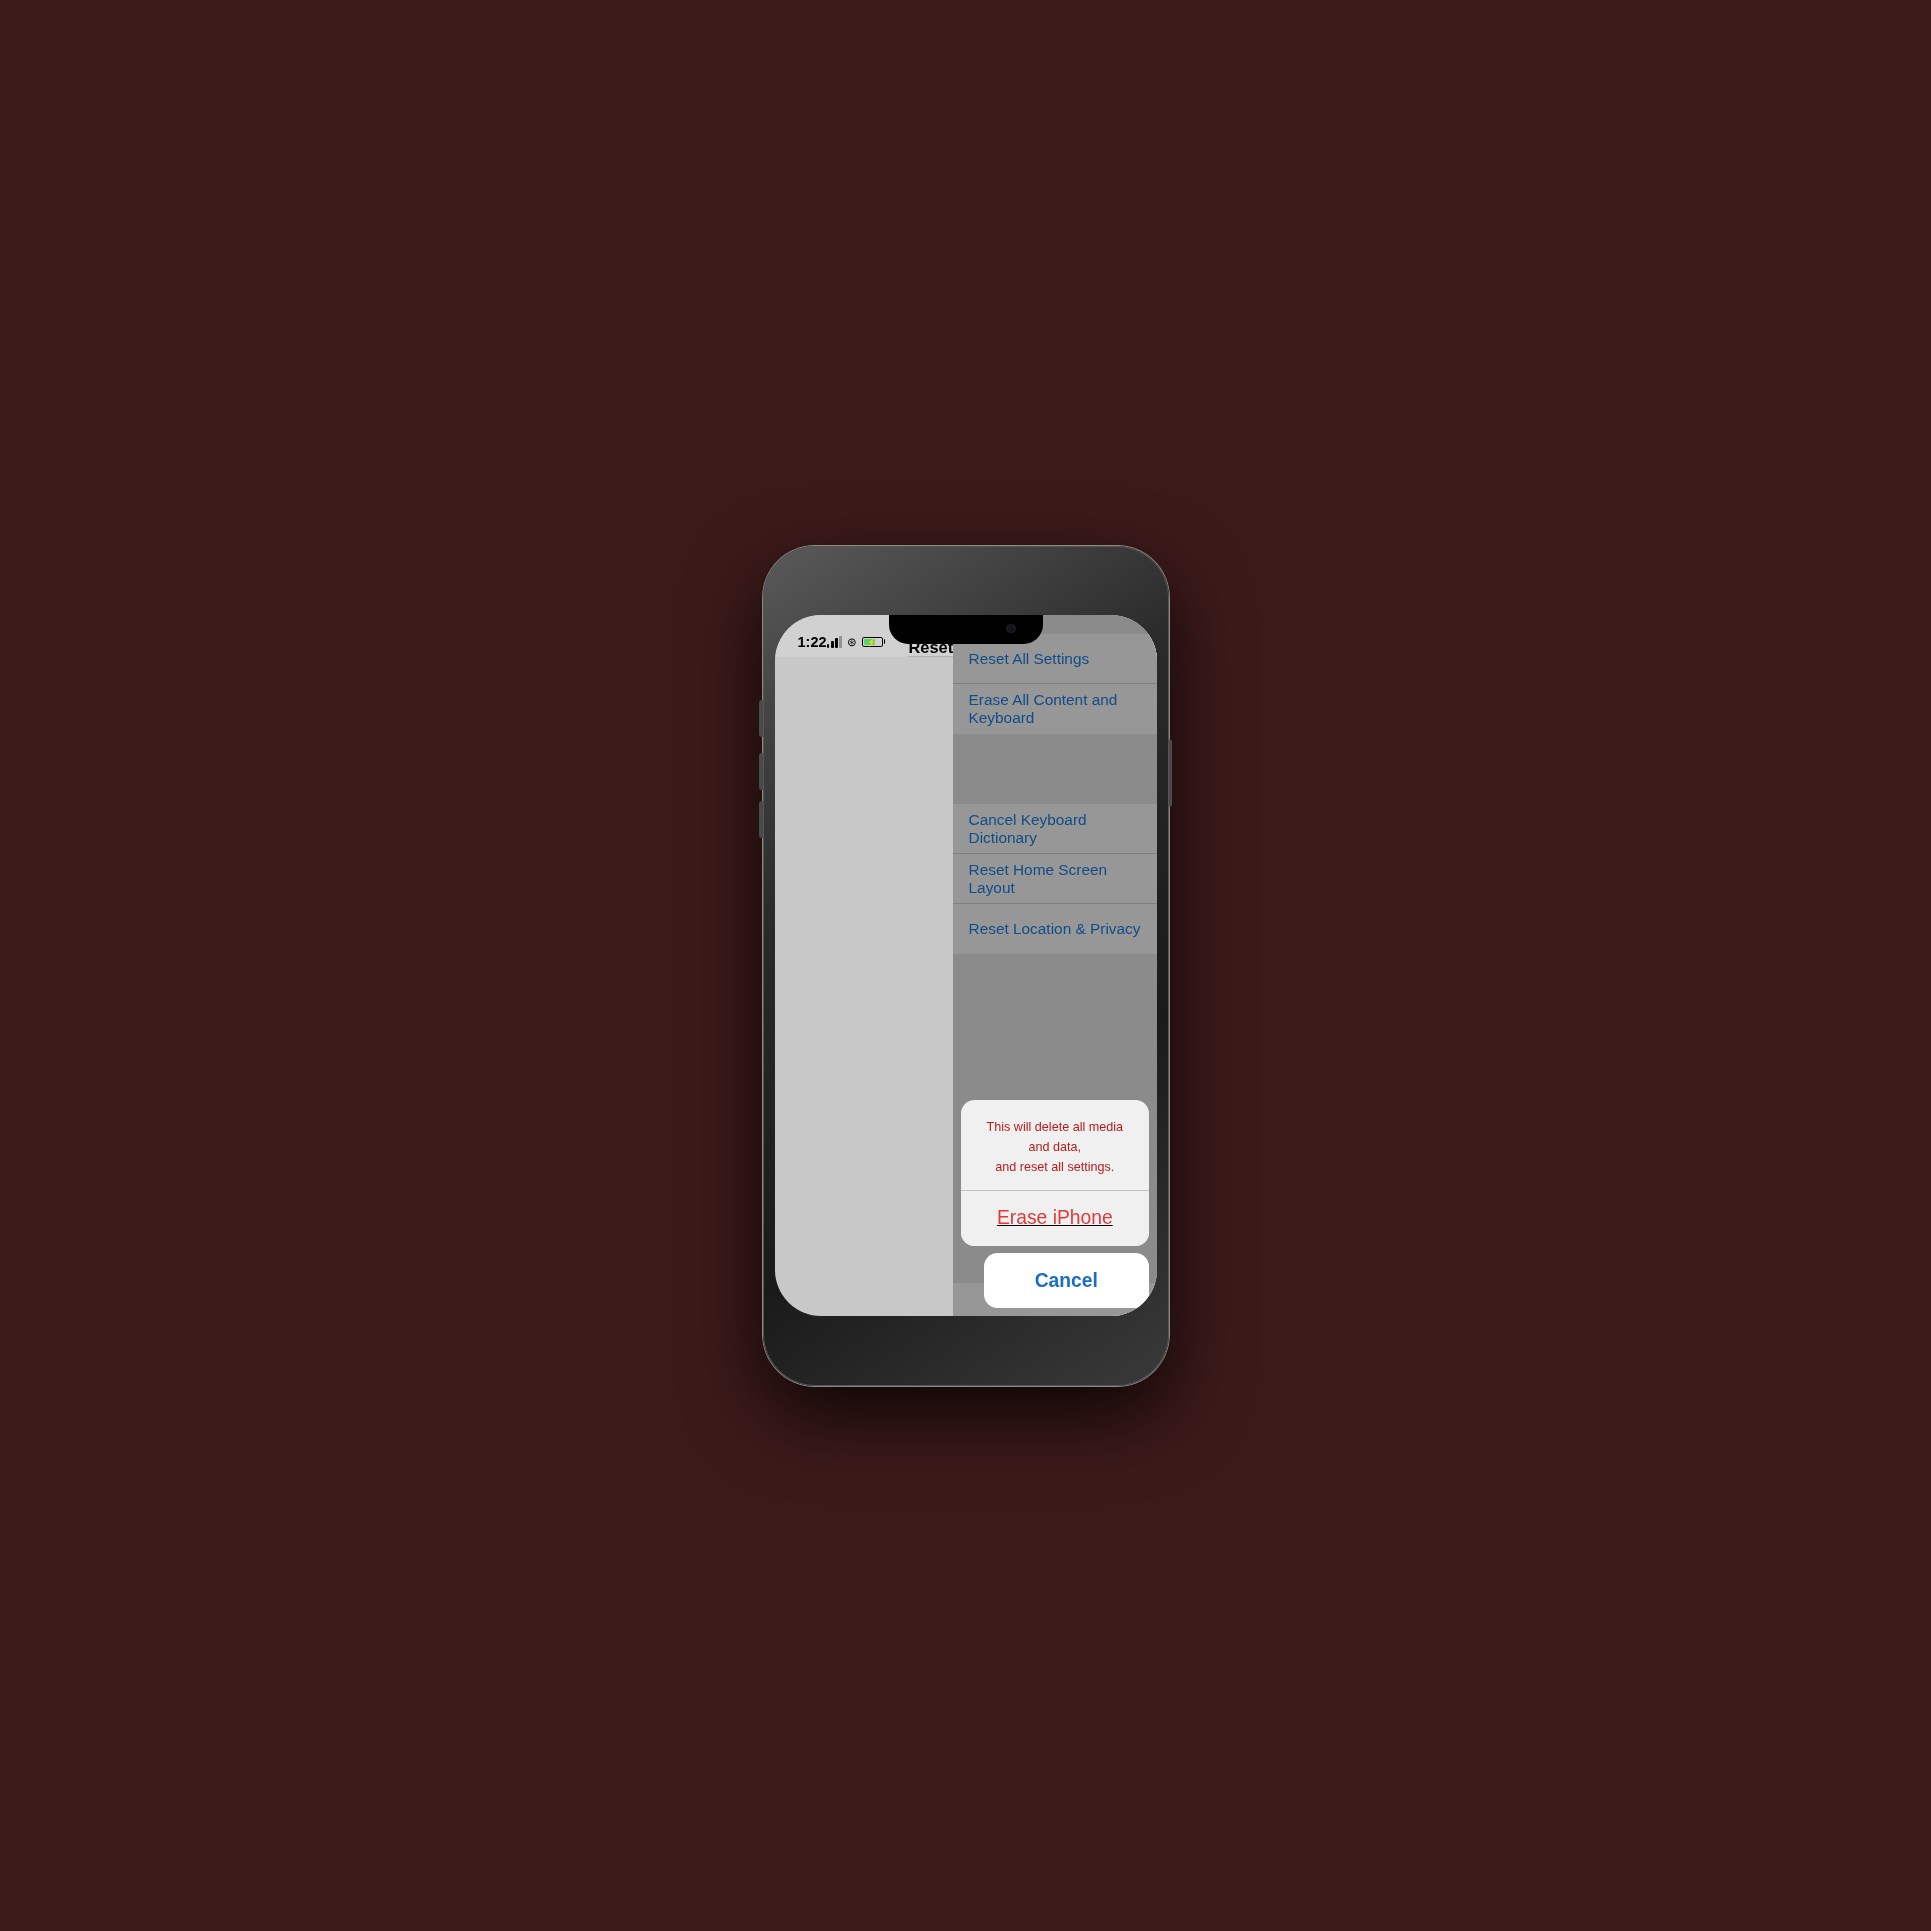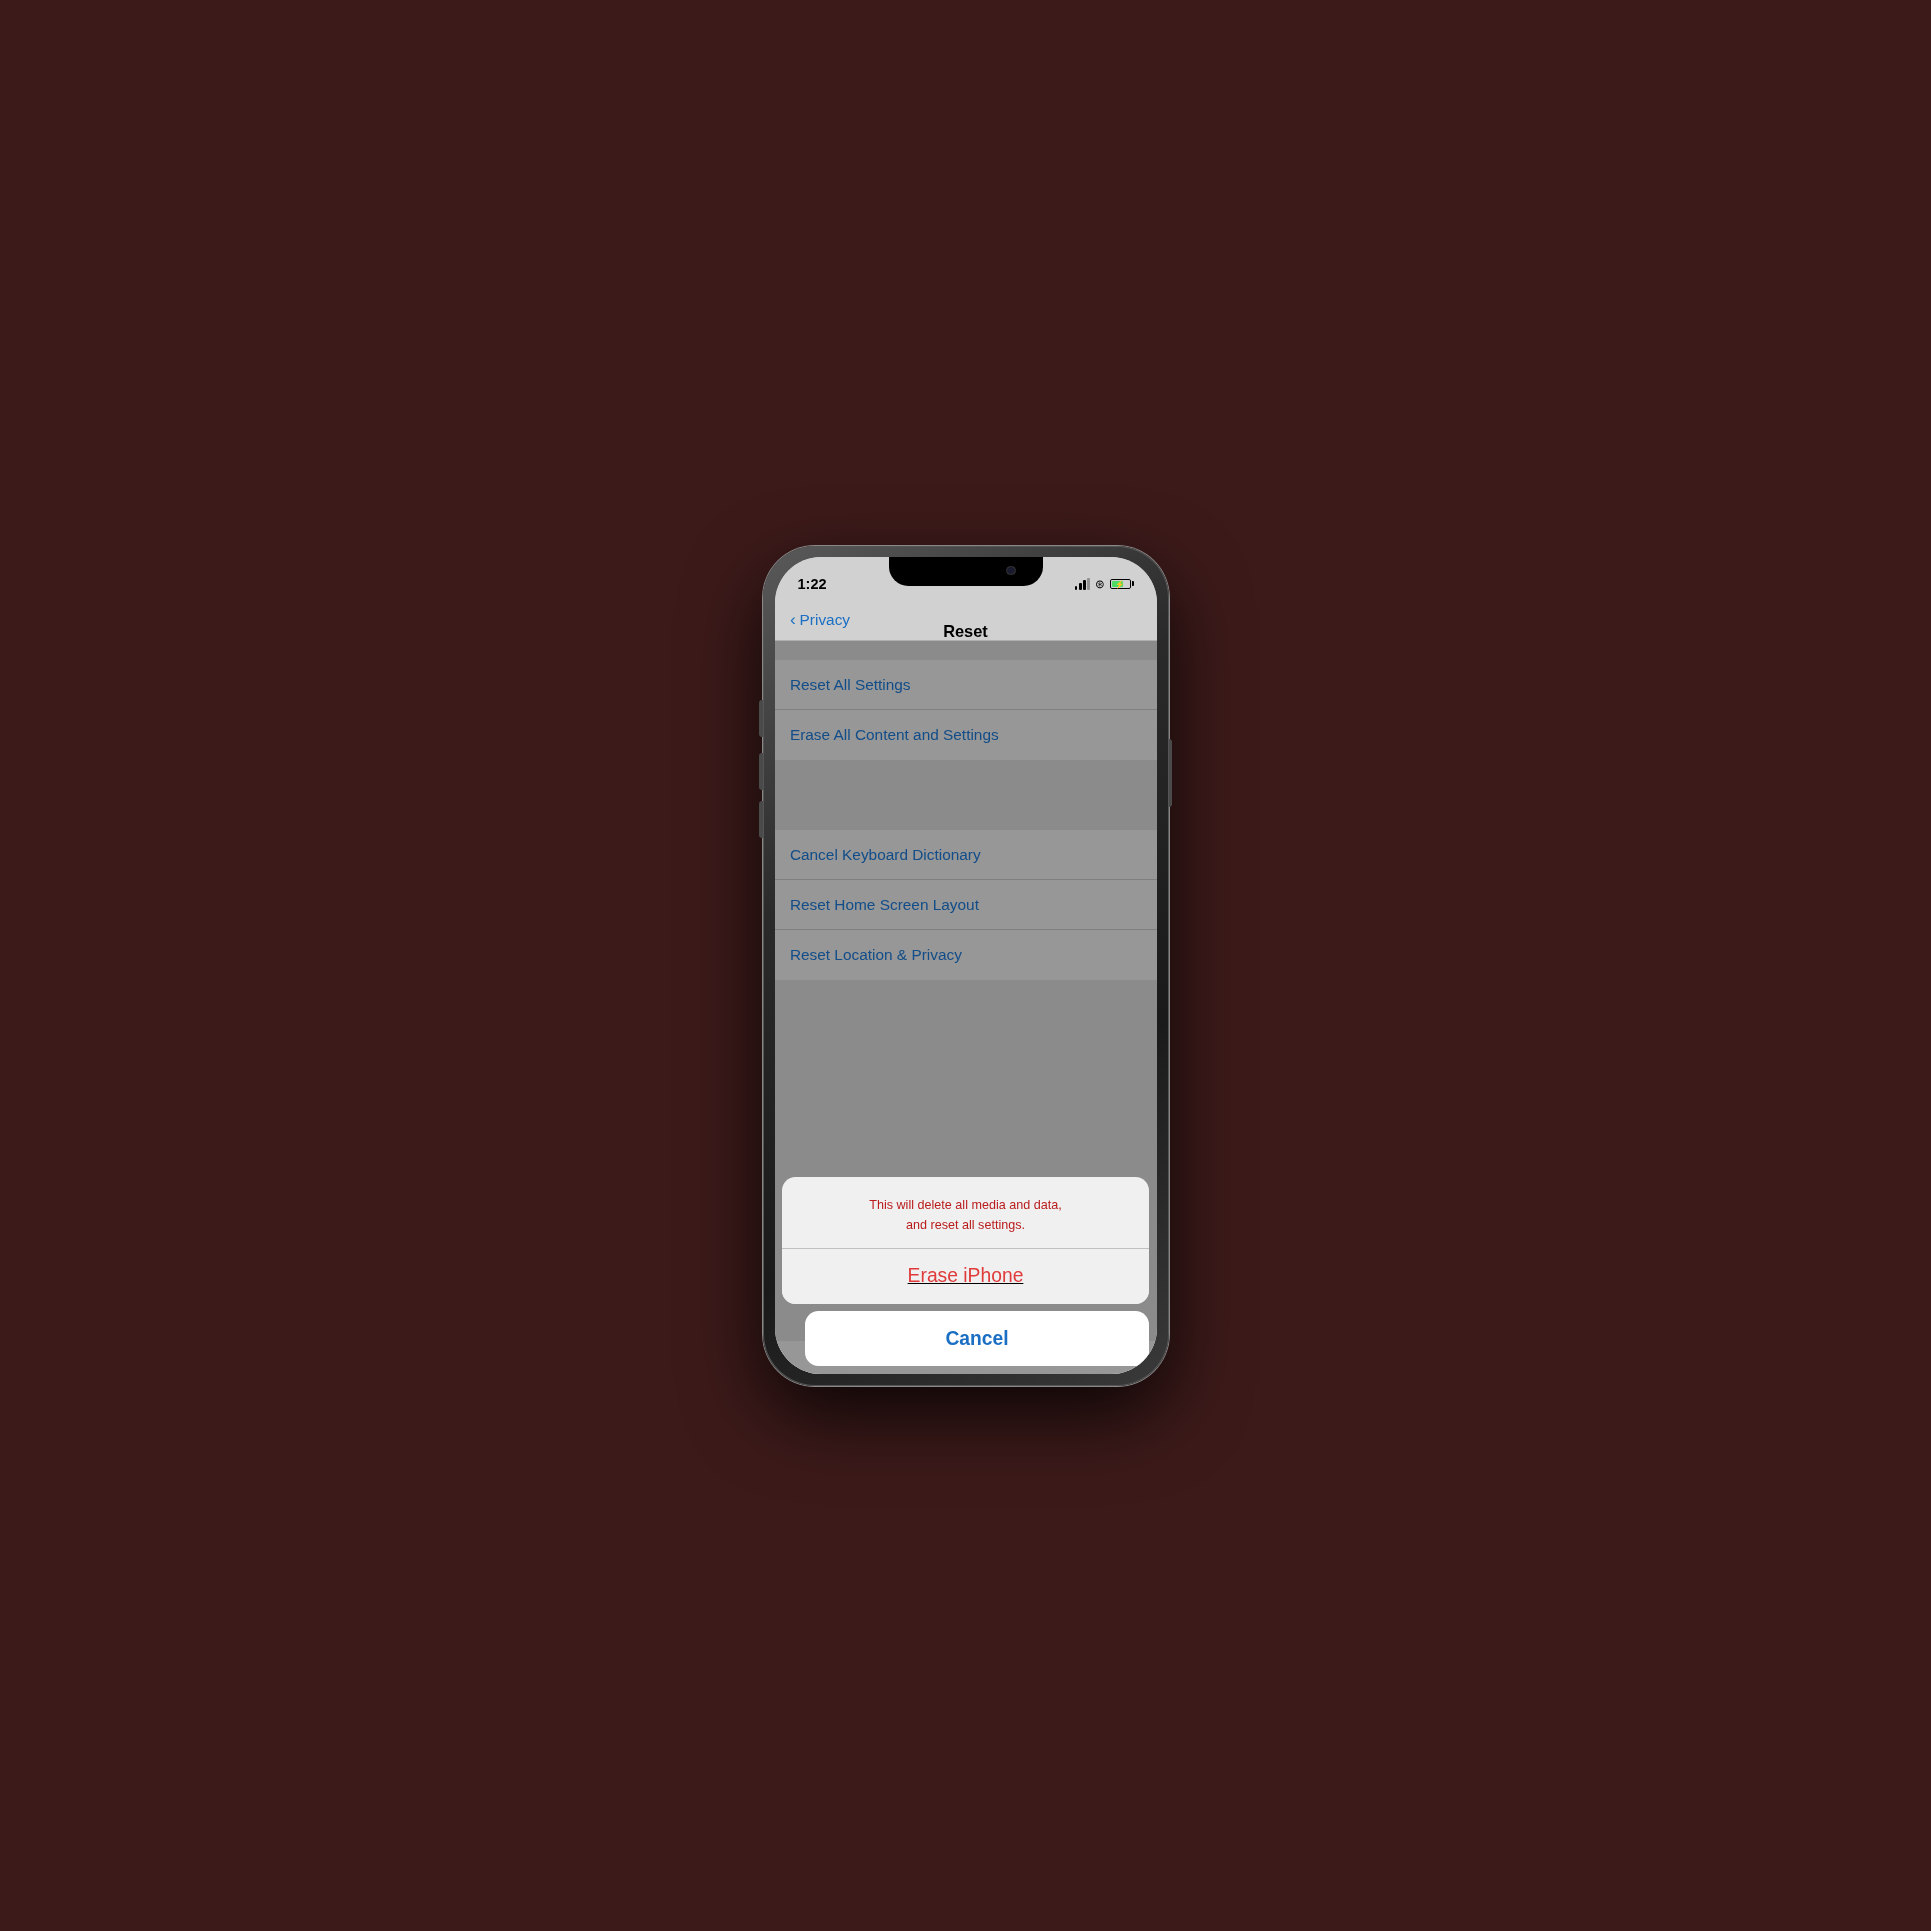--- a/index.html
+++ b/index.html
@@ -48,27 +48,27 @@
       right: -3.9px;
       top: 193px;
       width: 3.9px;
       height: 68px;
       background: #4a4a4a;
       border-radius: 0 2.9px 2.9px 0;
     }
 
     .phone-inner {
       width: 382px;
-      height: 817px;
+      height: 701px;
       background: #c8c8c8;
       border-radius: 46px;
       overflow: hidden;
       position: relative;
       display: flex;
-      flex-direction: column;
+      flex-direction: row;
     }
 
     
     .notch {
       position: absolute;
       top: 0;
       left: 50%;
       transform: translateX(-50%);
       width: 154px;
       height: 29px;
@@ -385,21 +385,21 @@
 
     <div class="content">
       <div class="content-scroll">
         <div class="settings-list">
 
           <div class="list-group">
             <div class="list-item">
               <span class="list-item-text">Reset All Settings</span>
             </div>
             <div class="list-item">
-              <span class="list-item-text">Erase All Content and Settings</span>
+              <span class="list-item-text">Erase All Content and Keyboard</span>
             </div>
           </div>
 
           <div class="group-separator"></div>
 
 
           <div class="group-separator"></div>
 
           <div class="list-group">
             <div class="list-item">

